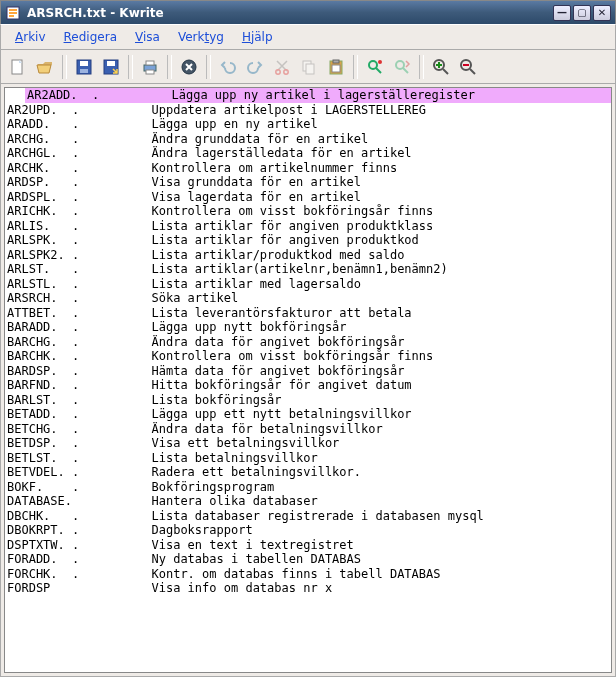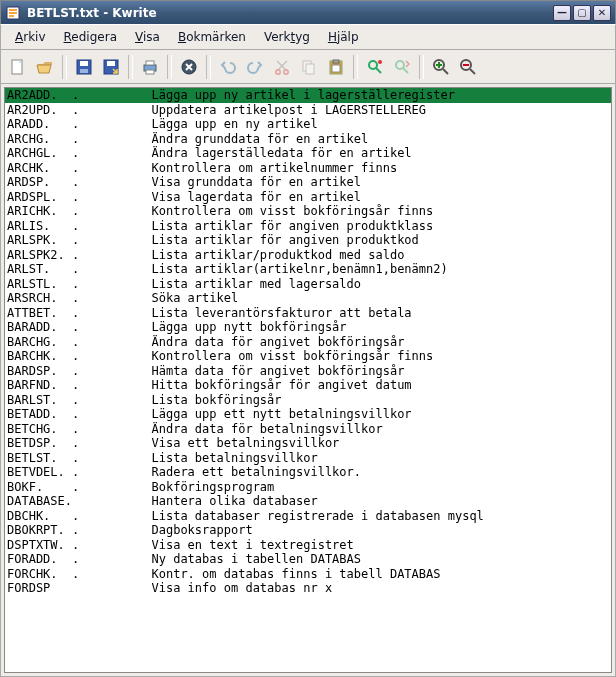--- a/index.html
+++ b/index.html
@@ -47,21 +47,21 @@
     border: 1px solid #aaa;
     border-top: 1px solid #fff;
     display: flex;
     align-items: center;
     padding: 0 6px;
     gap: 2px;
   }
   .menubar .menu-item {
     padding: 3px 8px;
     cursor: pointer;
-    color: #0f172a;
+    color: #1d4ed8;
   }
   .menubar .menu-item .ul { text-decoration: underline; }
   
   .toolbar {
     height: 34px;
     background: #efebe7;
     border-left: 1px solid #aaa;
     border-right: 1px solid #aaa;
     border-bottom: 1px solid #aaa;
     display: flex;
@@ -104,47 +104,46 @@
     font-size: 12px;
     line-height: 14.5px;
     white-space: pre;
     color: #000;
     padding: 0;
   }
   .editor-line {
     padding: 0 2px;
     height: 14.5px;
   }
-  .editor-line.selected { background: #15803d; }
+  .editor-line.selected { background: #f0abfc; margin-left: 20px; }
   
   .editor::-webkit-scrollbar { width: 16px; }
   .editor::-webkit-scrollbar-track { background: #e8e4e0; }
   .editor::-webkit-scrollbar-thumb { background: #c0bcb8; border: 1px solid #999; }
 </style>
 </head>
 <body>
 
 <div class="titlebar">
   <span class="app-icon">
     <svg viewBox="0 0 16 16">
         <rect x="2" y="2" width="12" height="12" fill="#fff" stroke="#336"></rect>
         <path d="M4 5h8M4 8h8M4 11h5" stroke="#f80" stroke-width="1.5"></path>
       </svg>
   </span>
-  <span class="title">BETLST.txt - Kwrite</span>
+  <span class="title">ARSRCH.txt - Kwrite</span>
   <span class="win-btn">—</span>
   <span class="win-btn">▢</span>
   <span class="win-btn">✕</span>
 </div>
 
 <div class="menubar" id="menubar">
     <div class="menu-item"><span class="ul">A</span>rkiv</div>
     <div class="menu-item"><span class="ul">R</span>edigera</div>
     <div class="menu-item"><span class="ul">V</span>isa</div>
-    <div class="menu-item"><span class="ul">B</span>okmärken</div>
     <div class="menu-item">Verk<span class="ul">t</span>yg</div>
     <div class="menu-item"><span class="ul">H</span>jälp</div>
   </div>
 
 <div class="toolbar" id="toolbar">
     <div class="tool-btn">
       <svg viewBox="0 0 18 18">
         <rect x="3" y="2" width="10" height="14" fill="#fff" stroke="#888"></rect>
         <path d="M10 2l3 3h-3z" fill="#cde"></path>
       </svg>

